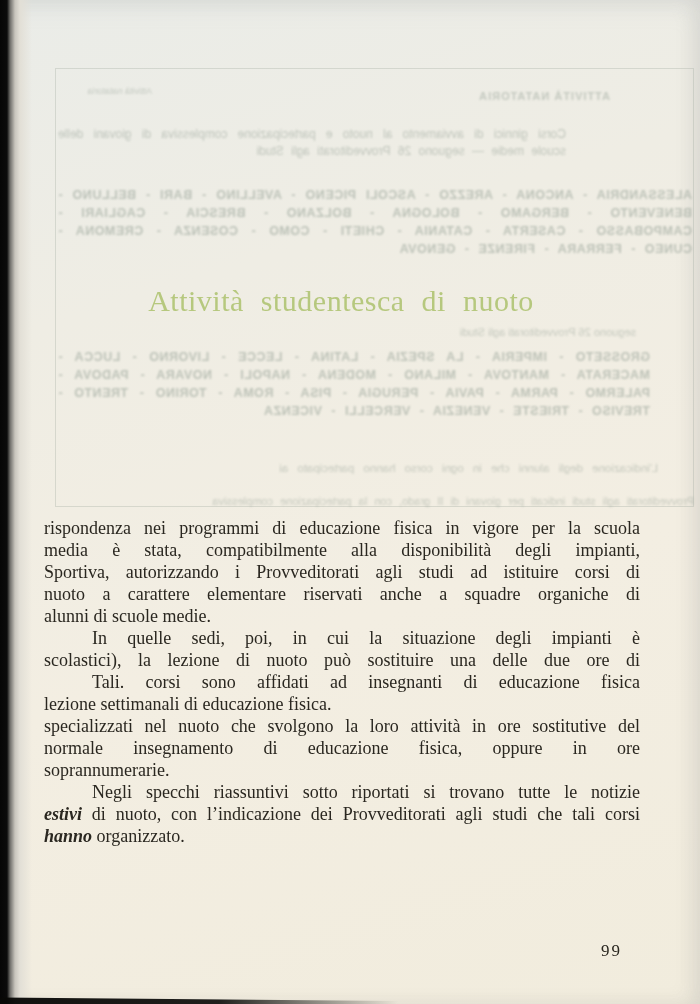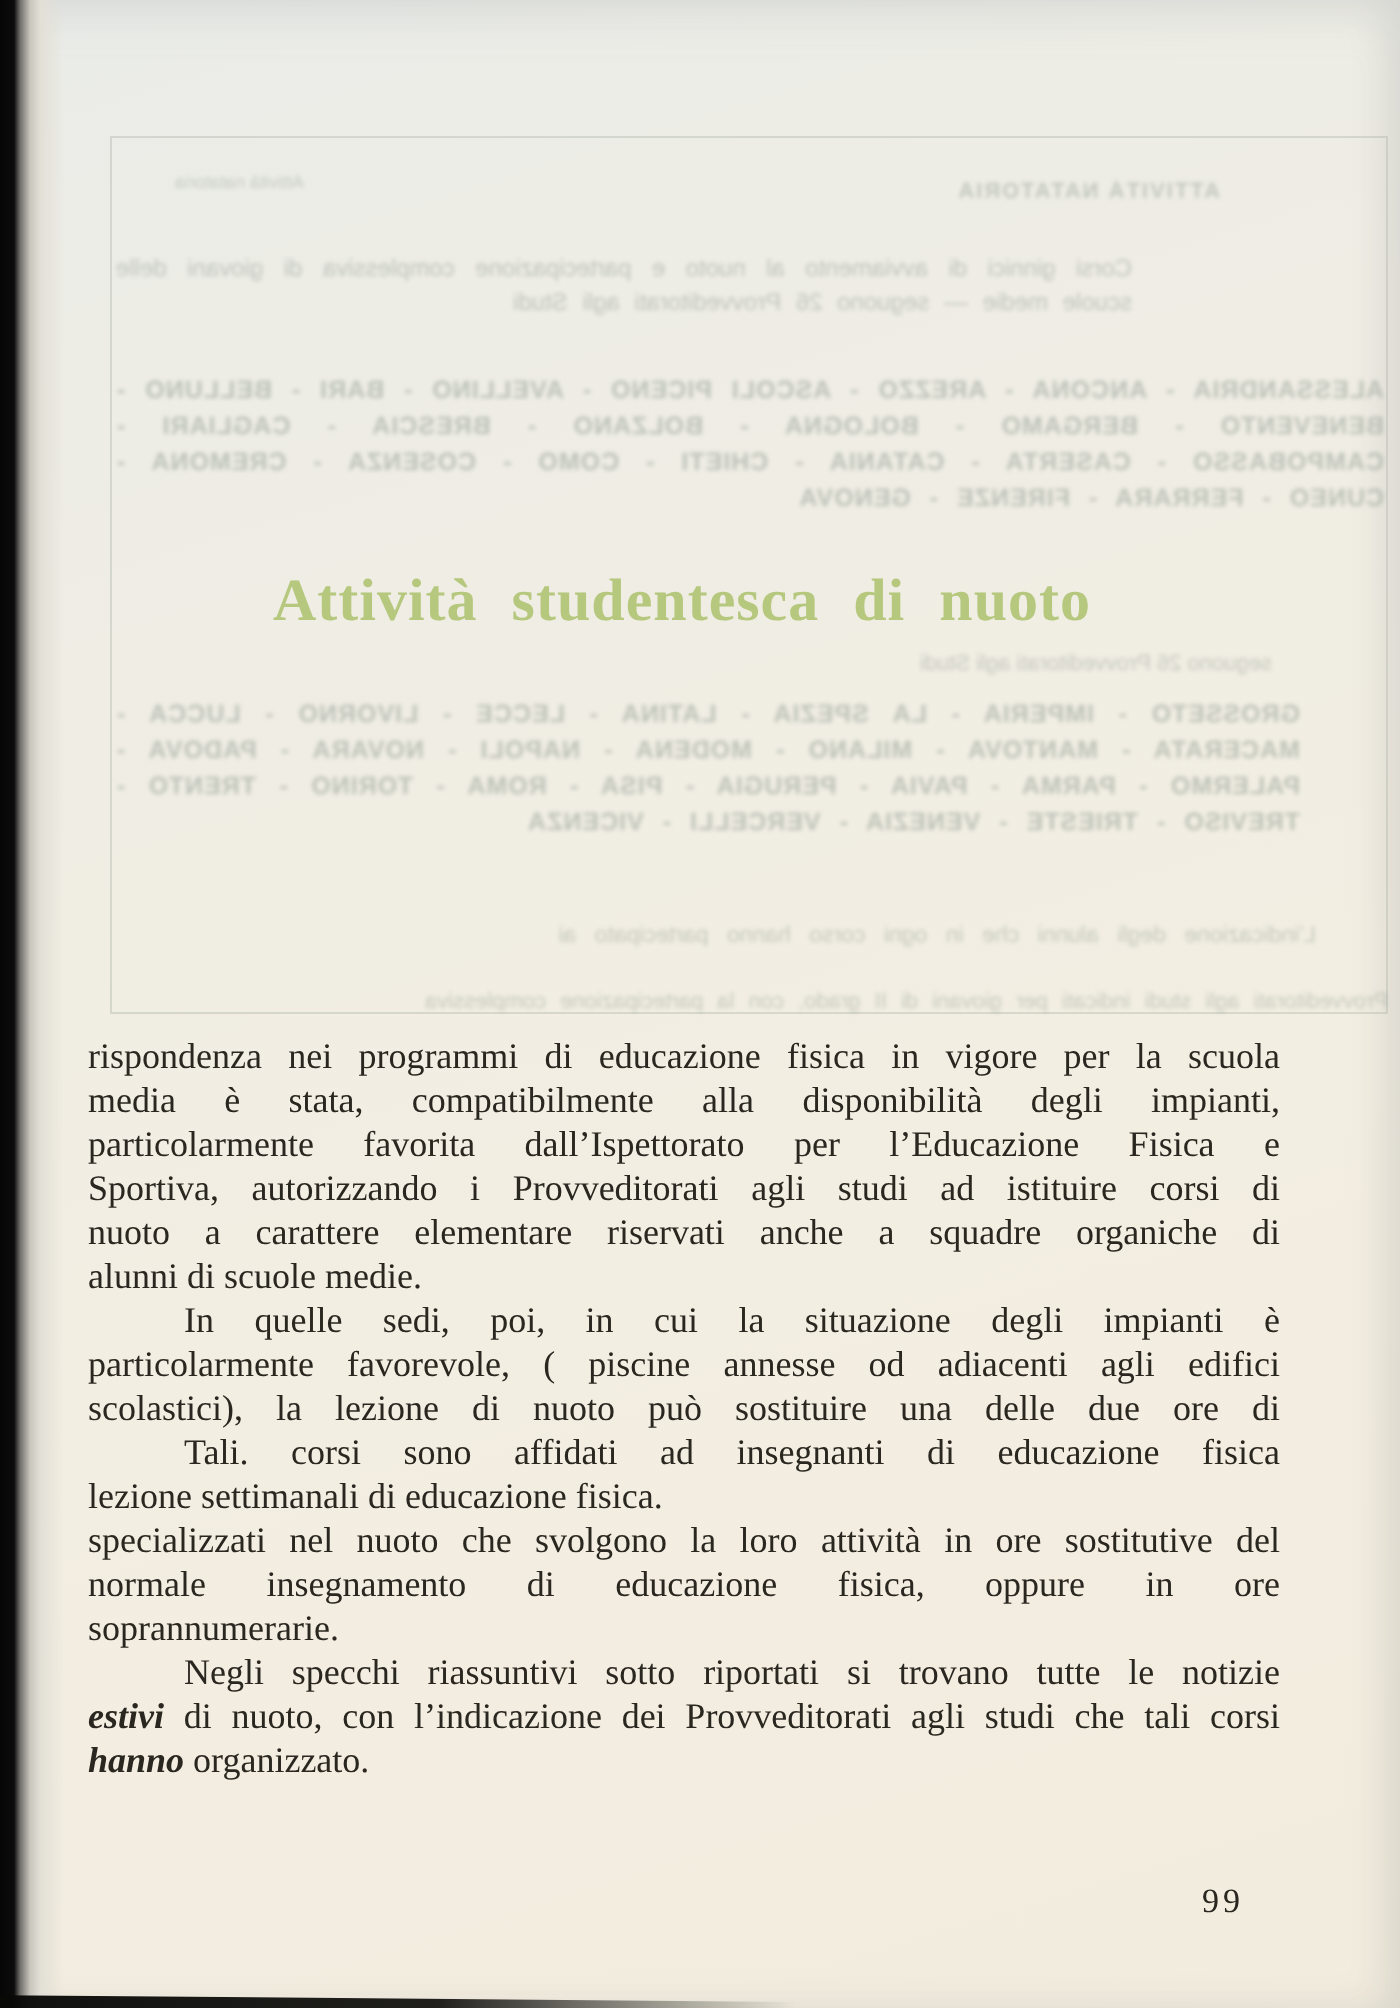--- a/index.html
+++ b/index.html
@@ -34,21 +34,21 @@
   .bf2 { left:464px; top:90px;  width:146px; height:16px; font-size:11px;   font-weight:700; letter-spacing:1px; opacity:.5; }
   .bf3 { left:58px;  top:126px; width:508px; height:38px; font-size:12px;   line-height:17px; word-spacing:4px; opacity:.55; }
   .bf4 { left:58px;  top:186px; width:634px; height:78px; font-size:12.5px; line-height:18px; font-weight:700; letter-spacing:.5px; word-spacing:5px; opacity:.58; }
   .bf5 { left:436px; top:326px; width:200px; height:15px; font-size:11px;   opacity:.5; }
   .bf6 { left:58px;  top:348px; width:592px; height:92px; font-size:12.5px; line-height:18px; font-weight:700; letter-spacing:.5px; word-spacing:5px; opacity:.58; }
   .bf7 { left:95px;  top:462px; width:563px; height:15px; font-size:11.5px; word-spacing:6px; opacity:.5; }
   .bf8 { left:58px;  top:495px; width:636px; height:30px; font-size:11px;   line-height:13px; word-spacing:4px; opacity:.5; }
   
   .title {
     position:absolute; left:42px; top:282px; width:598px; margin:0;
-    text-align:center; font-weight:700; font-size:30px; line-height:1.25;
+    text-align:center; font-weight:400; font-size:30px; line-height:1.25;
     letter-spacing:.5px; word-spacing:9px;
   }
   .body {
     position:absolute; left:44px; top:517px; width:596px;
     font-size:18px; line-height:22px;
   }
   .line { text-align:justify; text-align-last:justify; min-height:22px; }
   .line.indent { padding-left:48px; }
   .line.last { text-align-last:left; }
   .it { font-style:italic;font-weight:bold; }
@@ -71,26 +71,24 @@
   <div class="bleed bf5">seguono 26 Provveditorati agli Studi</div>
   <div class="bleed bf6">GROSSETO - IMPERIA - LA SPEZIA - LATINA - LECCE - LIVORNO - LUCCA - MACERATA - MANTOVA - MILANO - MODENA - NAPOLI - NOVARA - PADOVA - PALERMO - PARMA - PAVIA - PERUGIA - PISA - ROMA - TORINO - TRENTO - TREVISO - TRIESTE - VENEZIA - VERCELLI - VICENZA</div>
   <div class="bleed bf7">L’indicazione degli alunni che in ogni corso hanno partecipato ai</div>
   <div class="bleed bf8">Provveditorati agli studi indicati per giovani di II grado, con la partecipazione complessiva</div>
 
   <h1 class="title" style="color: rgb(182, 200, 126);">Attività studentesca di nuoto</h1>
 
   <div class="body">
       <div class="line"><span>rispondenza nei programmi di educazione fisica in vigore per la scuola</span></div>
       <div class="line"><span>media è stata, compatibilmente alla disponibilità degli impianti,</span></div>
-      <div class="line"><span>particolarmente favorita dall’Ispettorato per l’Educazione Fisica e</span></div>
       <div class="line"><span>Sportiva, autorizzando i Provveditorati agli studi ad istituire corsi di</span></div>
       <div class="line"><span>nuoto a carattere elementare riservati anche a squadre organiche di</span></div>
       <div class="line last"><span>alunni di scuole medie.</span></div>
       <div class="line indent"><span>In quelle sedi, poi, in cui la situazione degli impianti è</span></div>
-      <div class="line"><span>particolarmente favorevole, ( piscine annesse od adiacenti agli edifici</span></div>
       <div class="line"><span>scolastici), la lezione di nuoto può sostituire una delle due ore di</span></div>
       <div class="line indent"><span>Tali. corsi sono affidati ad insegnanti di educazione fisica</span></div>
       <div class="line last"><span>lezione settimanali di educazione fisica.</span></div>
       <div class="line"><span>specializzati nel nuoto che svolgono la loro attività in ore sostitutive del</span></div>
       <div class="line"><span>normale insegnamento di educazione fisica, oppure in ore</span></div>
       <div class="line last"><span>soprannumerarie.</span></div>
       <div class="line indent"><span>Negli specchi riassuntivi sotto riportati si trovano tutte le notizie</span></div>
       <div class="line"><span class="it">estivi</span><span> di nuoto, con l’indicazione dei Provveditorati agli studi che tali corsi</span></div>
       <div class="line last"><span class="it">hanno</span><span> organizzato.</span></div>
     </div>

